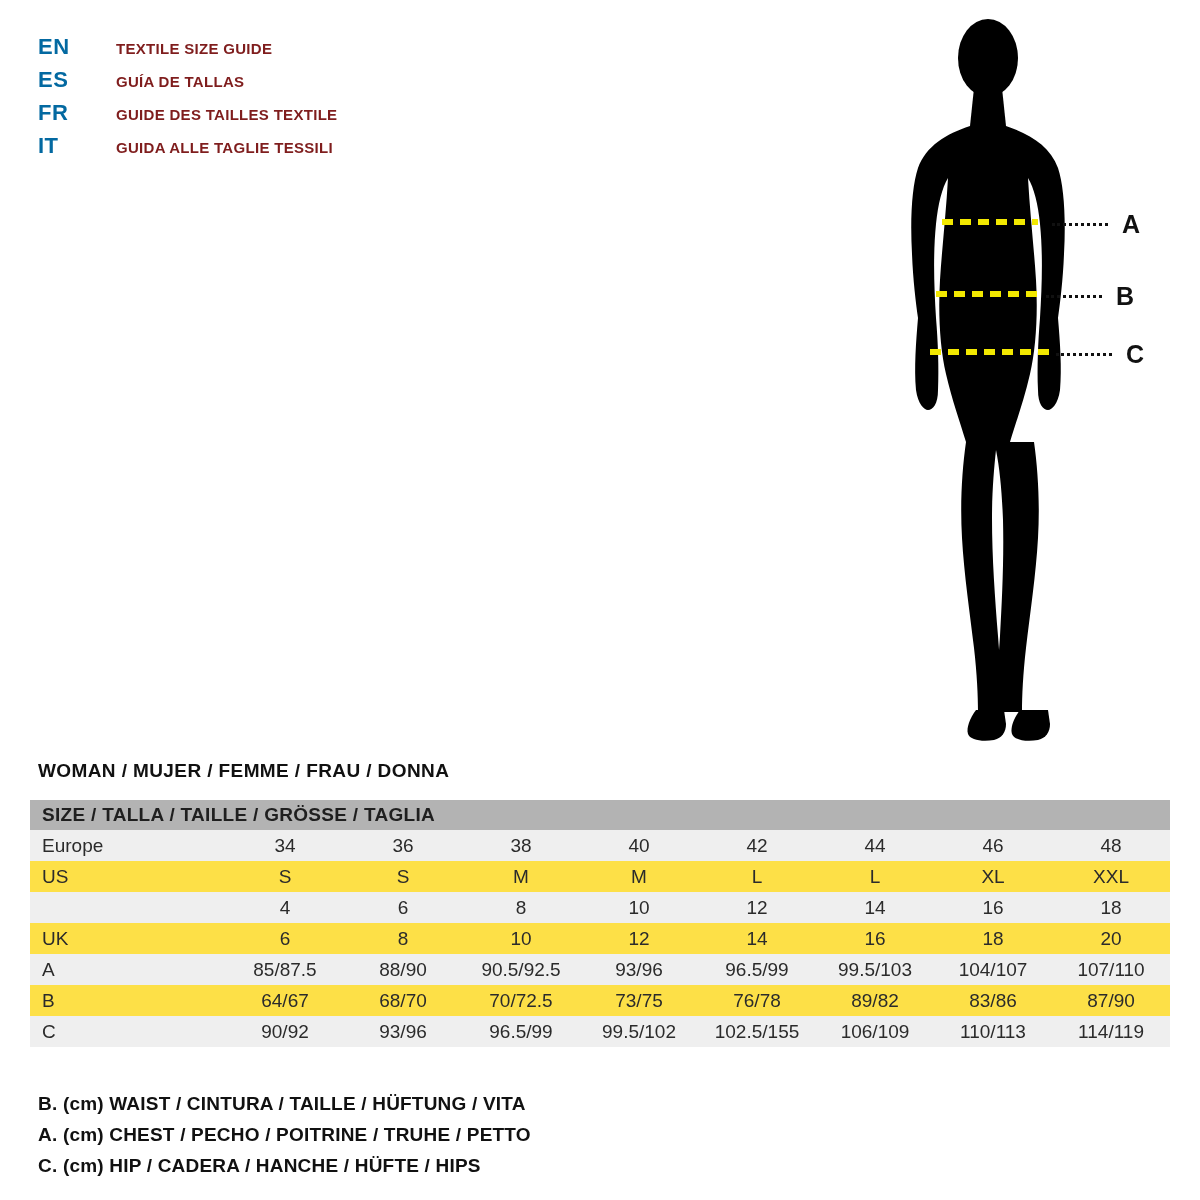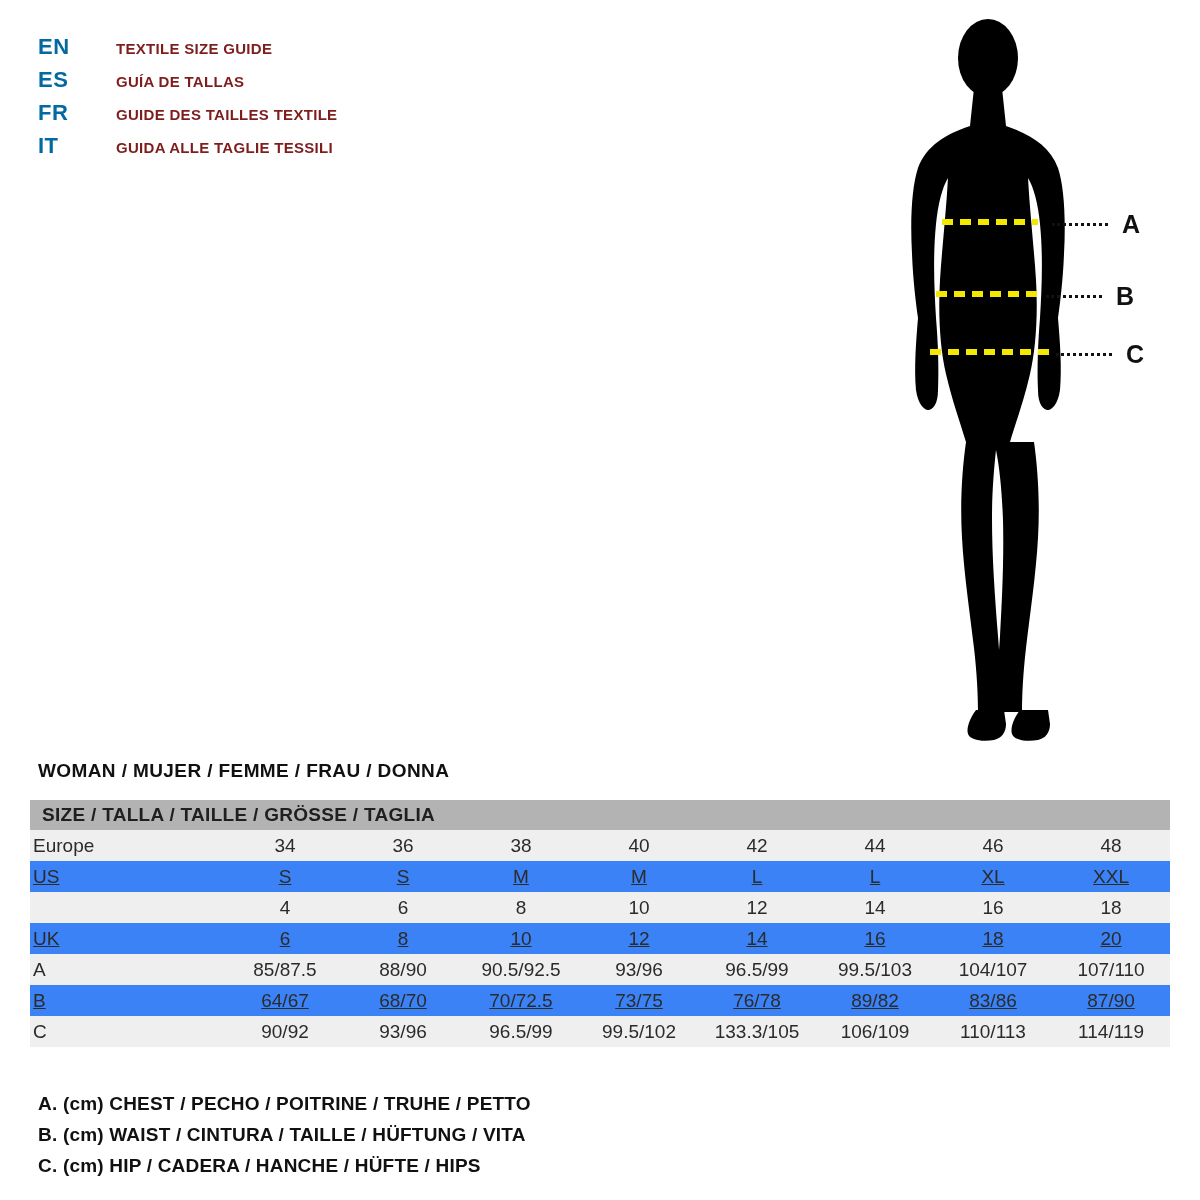--- a/index.html
+++ b/index.html
@@ -113,25 +113,25 @@
     text-align: left;
     padding-left: 12px;
     font-weight: bold;
     letter-spacing: 0.3px;
     color: #1f1f1f;
     height: 30px;
     font-size: 19px;
   }
   table.size-table td.rowlabel {
     text-align: left;
-    padding-left: 3px;
+    padding-left: 12px;
     color: #2b2b2b;
   }
   tr.alt td { background: #efefef; }
-  tr.plain td { background: #3b82f6; text-decoration: underline; }
+  tr.plain td { background: #fde047; }
 
   
   .legend {
     position: absolute;
     left: 38px;
     top: 1088px;
     width: 700px;
   }
   .legend-line {
     font-size: 19px;
@@ -322,25 +322,25 @@
       <td>89/82</td>
       <td>83/86</td>
       <td>87/90</td>
     </tr>
     <tr class="alt">
       <td class="rowlabel">C</td>
       <td>90/92</td>
       <td>93/96</td>
       <td>96.5/99</td>
       <td>99.5/102</td>
-      <td>133.3/105</td>
+      <td>102.5/155</td>
       <td>106/109</td>
       <td>110/113</td>
       <td>114/119</td>
     </tr>
   </tbody>
 </table>
 
 <div class="legend">
+  <div class="legend-line">B. (cm) WAIST / CINTURA / TAILLE / HÜFTUNG / VITA</div>
   <div class="legend-line">A. (cm) CHEST / PECHO / POITRINE / TRUHE / PETTO</div>
-  <div class="legend-line">B. (cm) WAIST / CINTURA / TAILLE / HÜFTUNG / VITA</div>
   <div class="legend-line">C. (cm) HIP / CADERA / HANCHE / HÜFTE / HIPS</div>
 </div>
 
 </body></html>

